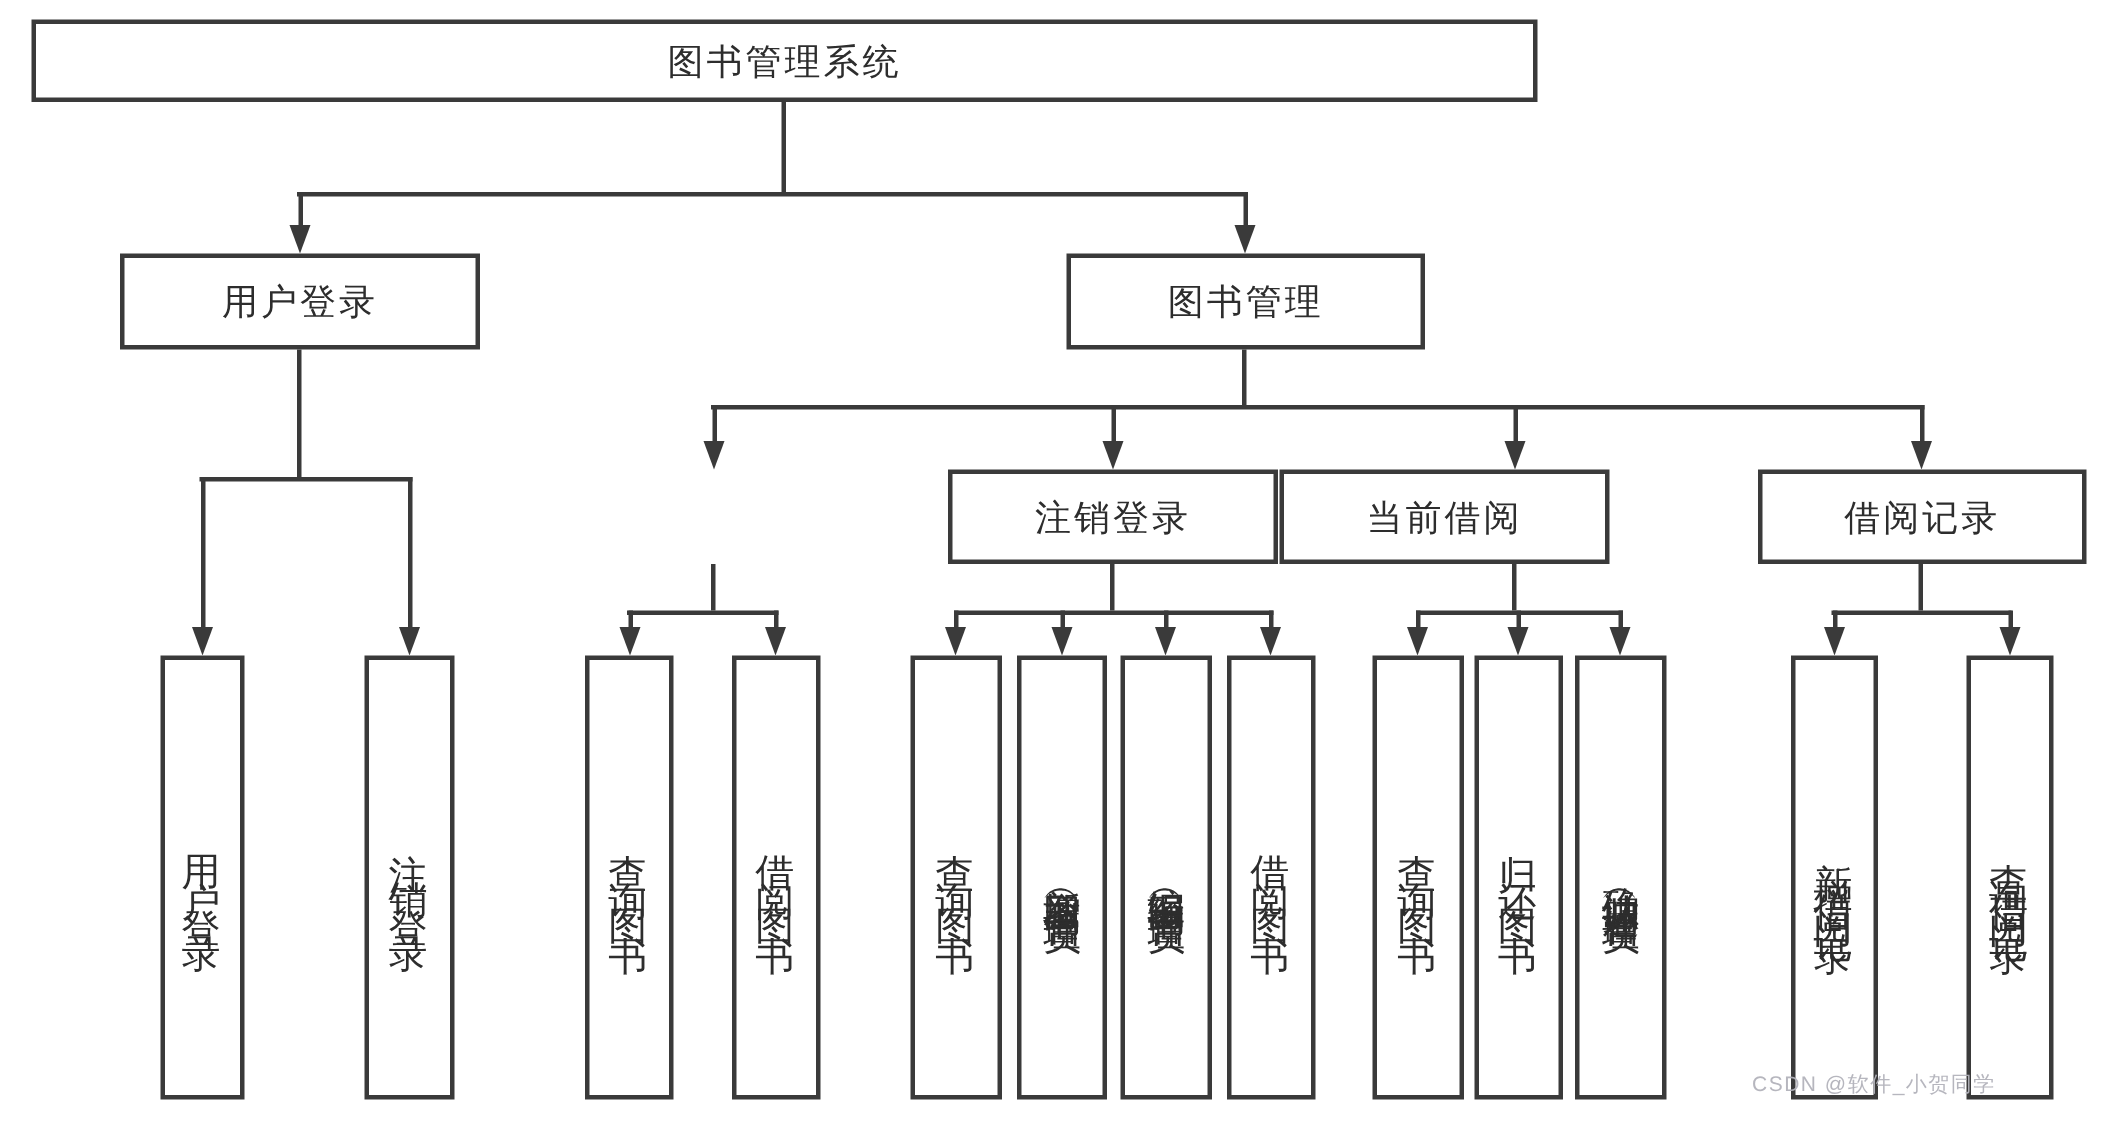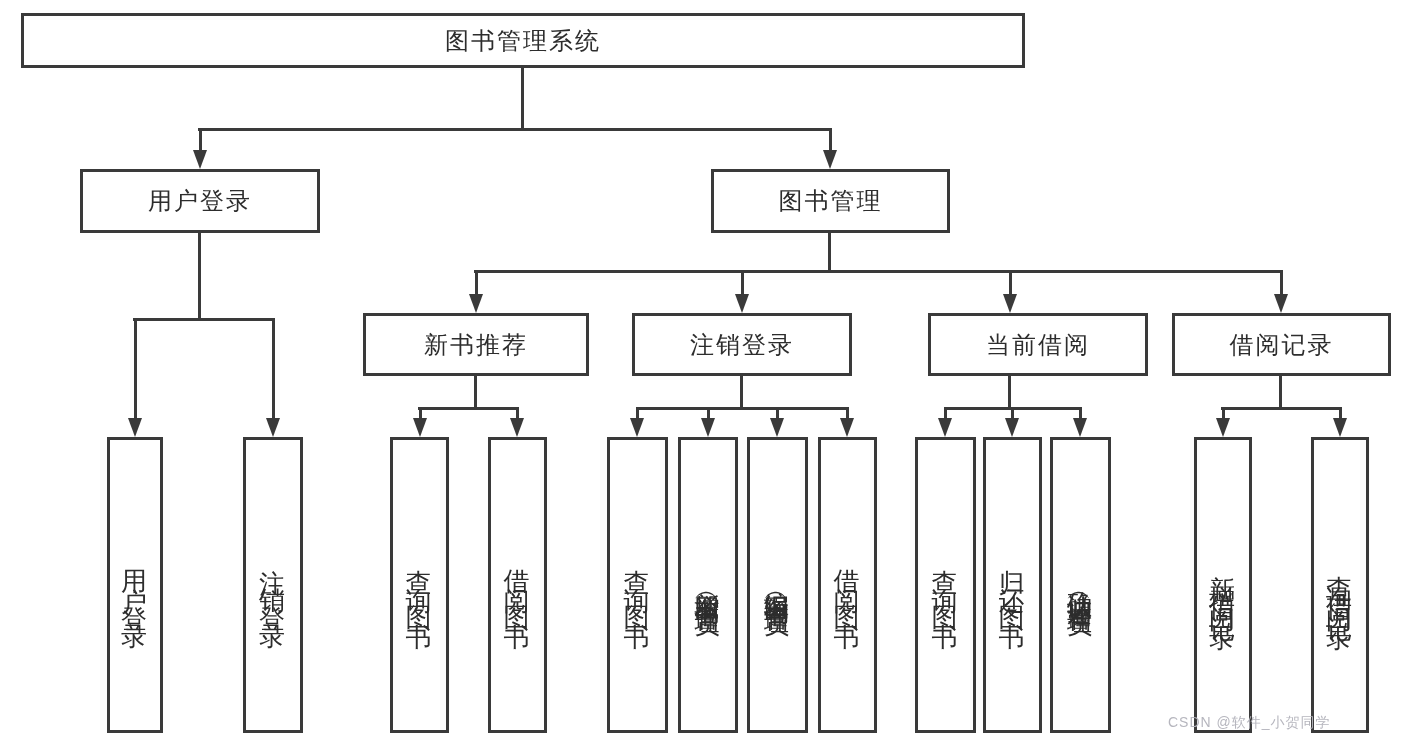--- a/index.html
+++ b/index.html
@@ -60,27 +60,24 @@
   <div class="arrow" style="left:128px;top:318px;height:119px;"></div>
   <div class="arrow" style="left:266px;top:318px;height:119px;"></div>
 
   <div class="vline" style="left:828px;top:233px;height:37px;"></div>
   <div class="hline" style="left:474px;top:270px;width:809px;"></div>
   <div class="arrow" style="left:469px;top:270px;height:43px;"></div>
   <div class="arrow" style="left:735px;top:270px;height:43px;"></div>
   <div class="arrow" style="left:1003px;top:270px;height:43px;"></div>
   <div class="arrow" style="left:1274px;top:270px;height:43px;"></div>
 
-  <div class="box hbox" style="left:363px;top:313px;width:226px;height:63px;">
-    <span>新书推荐</span>
-  </div>
   <div class="box hbox" style="left:632px;top:313px;width:220px;height:63px;">
     <span>注销登录</span>
   </div>
-  <div class="box hbox" style="left:928px;top:313px;width:220px;height:63px;">
+  <div class="box hbox" style="left:853px;top:313px;width:220px;height:63px;">
     <span>当前借阅</span>
   </div>
   <div class="box hbox" style="left:1172px;top:313px;width:219px;height:63px;">
     <span>借阅记录</span>
   </div>
 
   <div class="vline" style="left:474px;top:376px;height:31px;"></div>
   <div class="hline" style="left:418px;top:407px;width:101px;"></div>
   <div class="arrow" style="left:413px;top:407px;height:30px;"></div>
   <div class="arrow" style="left:510px;top:407px;height:30px;"></div>

